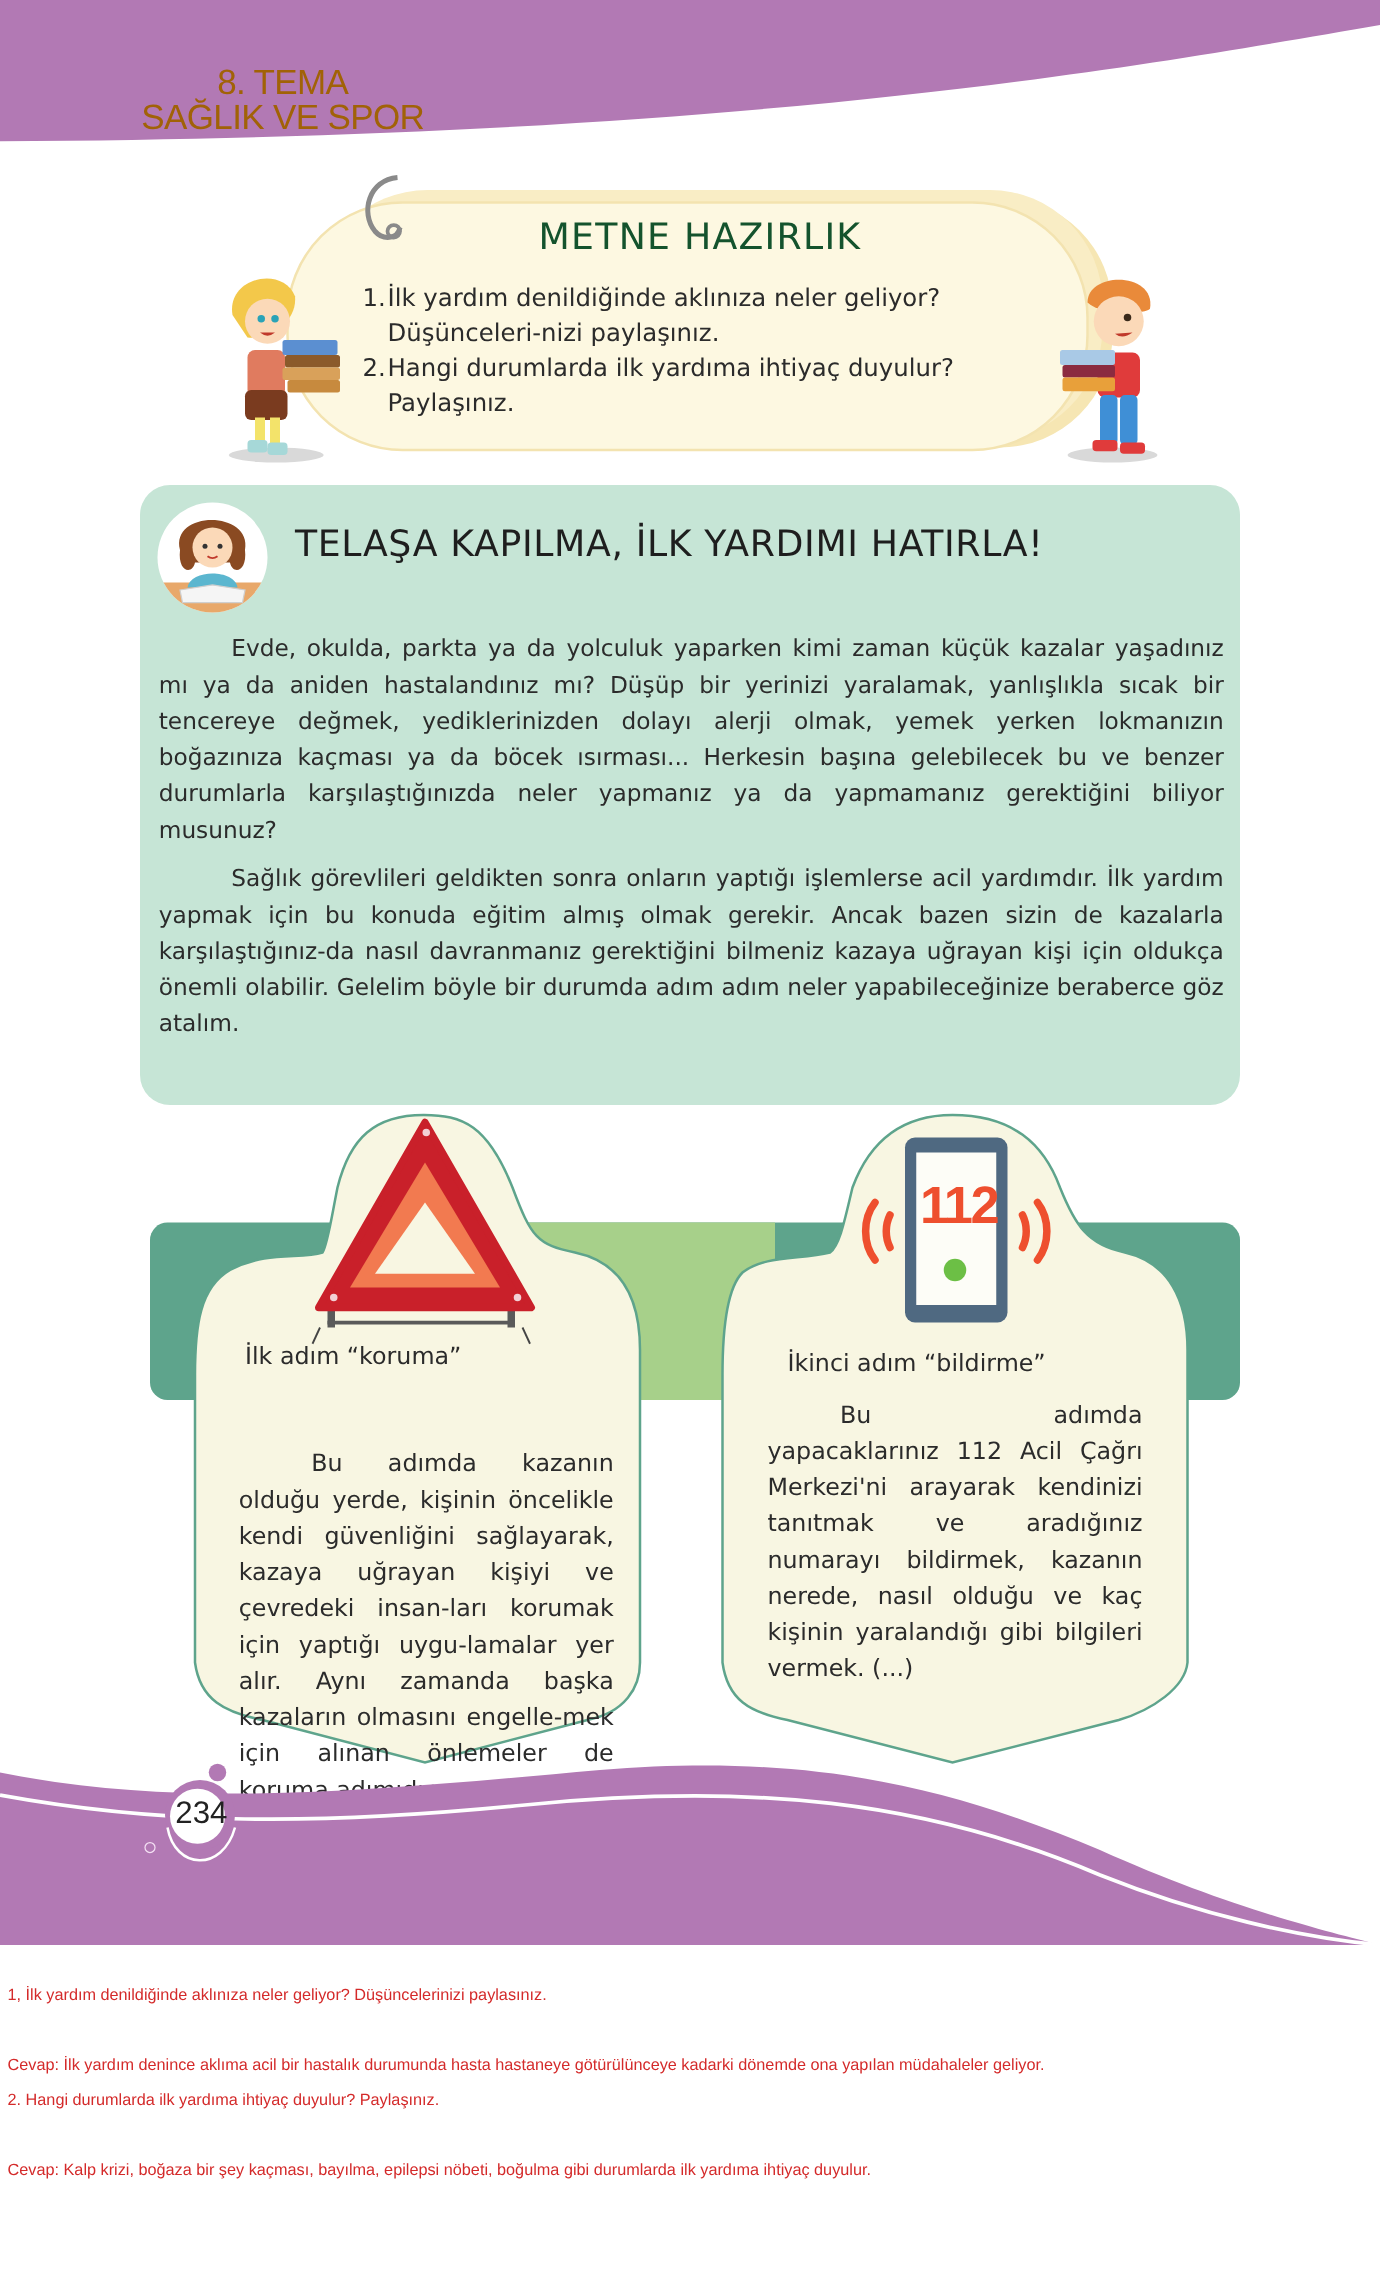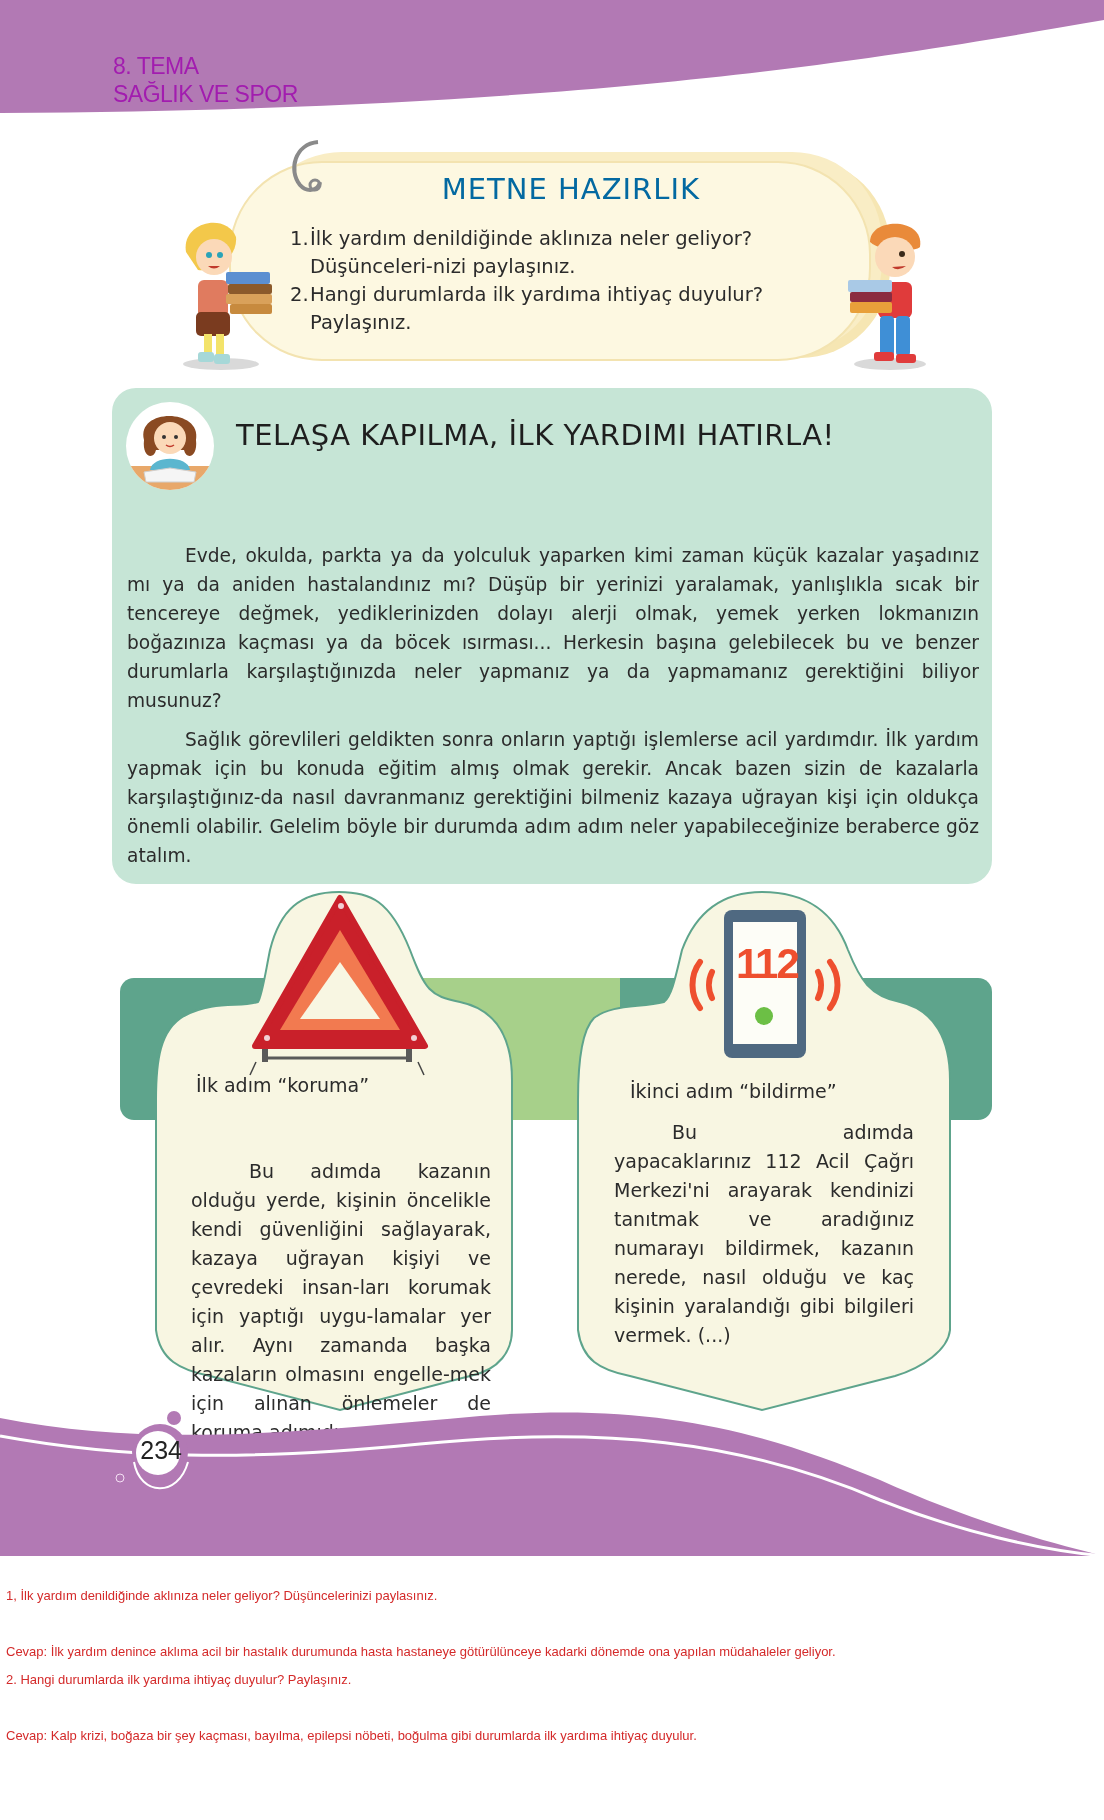--- a/index.html
+++ b/index.html
@@ -2,38 +2,38 @@
 <html><head>
 <meta charset="utf-8">
 <style>
   html, body { margin:0; padding:0; }
   body { width:1104px; height:1820px; position:relative; background:#ffffff; overflow:hidden;
          font-family:"DejaVu Sans", sans-serif; color:#231f20; }
   .abs { position:absolute; }
 
   
   #header-band { left:0; top:0; width:1104px; height:120px; }
-  .theme-label { left:113px; top:52px; font-family:"Liberation Sans", sans-serif; font-size:23px;
-                 line-height:28px; color:#a21caf; letter-spacing:-0.5px; }
+  .theme-label { left:113px; top:52px; font-family:"Liberation Sans", sans-serif; font-size:28px;
+                 line-height:28px; color:#a16207; letter-spacing:-0.5px;text-align:center; }
 
   
   #prep-card { left:200px; top:140px; width:700px; height:225px; }
-  .prep-title { left:420px; top:172px; width:280px; text-align:right; font-size:29px;
-                letter-spacing:1px; color:#0369a1; font-family:"DejaVu Sans", sans-serif; }
+  .prep-title { left:420px; top:172px; width:280px; text-align:center; font-size:29px;
+                letter-spacing:1px; color:#14532d; font-family:"DejaVu Sans", sans-serif; }
   .prep-list { left:290px; top:225px; width:540px; font-size:19.5px; line-height:28px; color:#2b2b2b; }
   .prep-list .q { display:flex; }
   .prep-list .num { width:20px; flex:none; }
   .prep-list .qt { flex:1; }
 
   
   #story-box { left:112px; top:388px; width:880px; height:496px; background:#c6e5d6;
                border-radius:24px; }
   .story-title { left:236px; top:418px; font-size:29px; letter-spacing:0.5px; color:#1e1e1e; }
   .story-body { left:127px; top:505px; width:852px; font-size:18.6px; line-height:29px; color:#2b2b2b;
-                text-align:justify;margin-top:36px; }
+                text-align:justify; }
   .story-body p { margin:0 0 10px 0; text-indent:58px; }
 
   
   #steps-svg { left:0; top:880px; width:1104px; height:540px; }
   .step-head { font-size:19px; color:#2b2b2b; text-align:left; }
   .step-body { font-size:19px; line-height:29px; color:#2b2b2b; text-align:justify; }
 
   
   #footer-svg { left:0; top:1390px; width:1104px; height:170px; }
   .page-num { left:134px; top:1436px; width:48px; text-align:right; font-family:"Liberation Sans", sans-serif;

